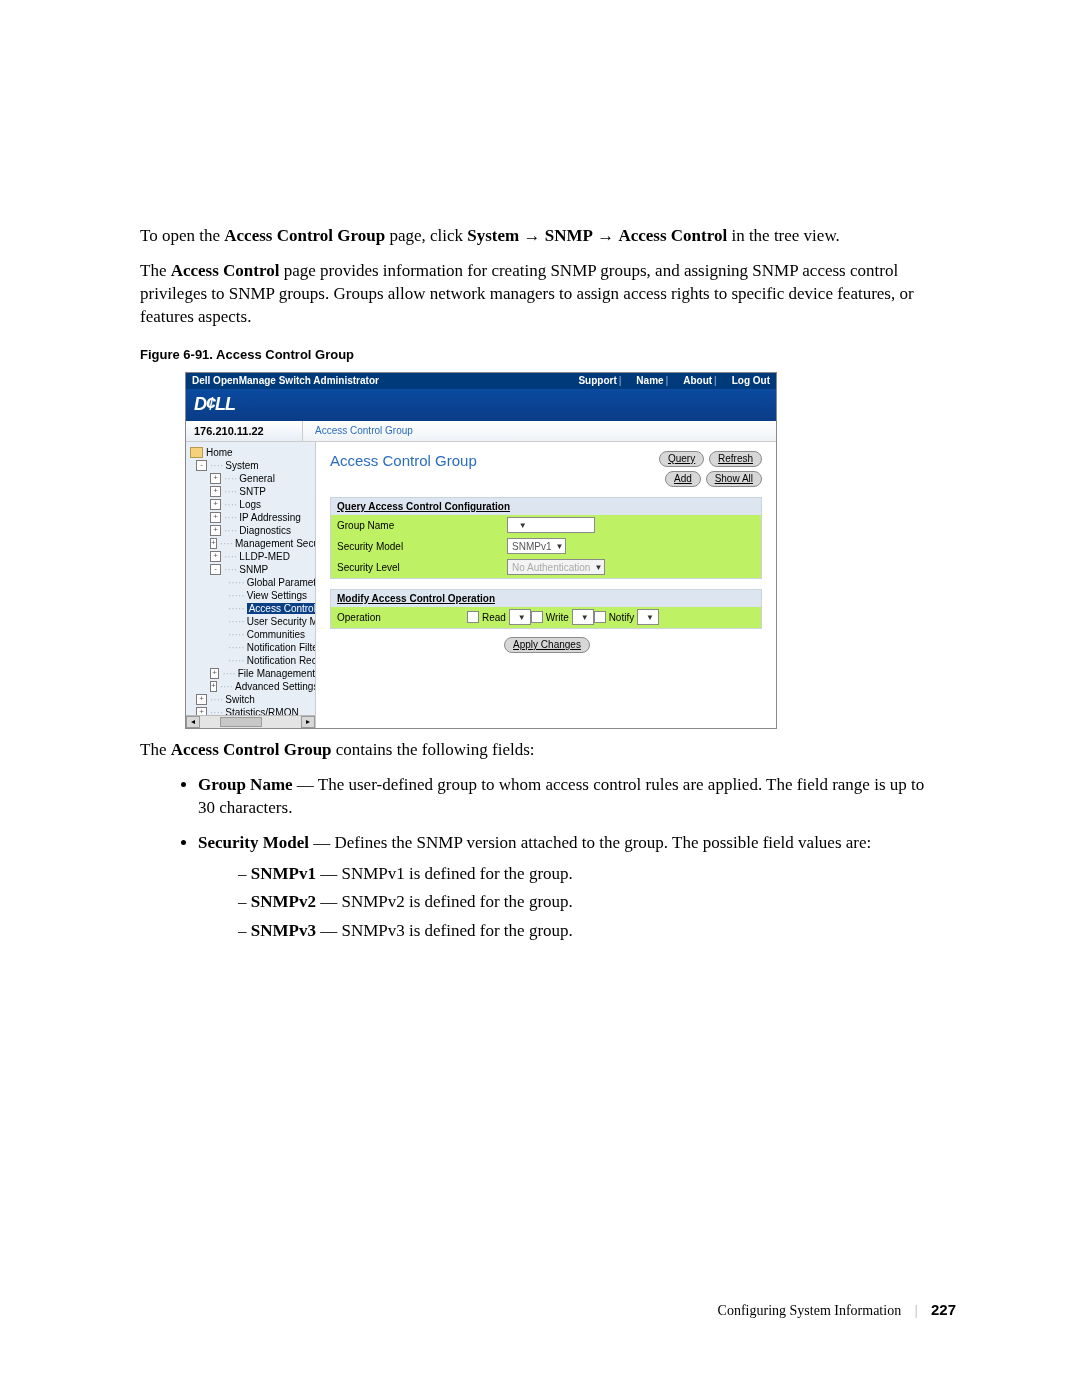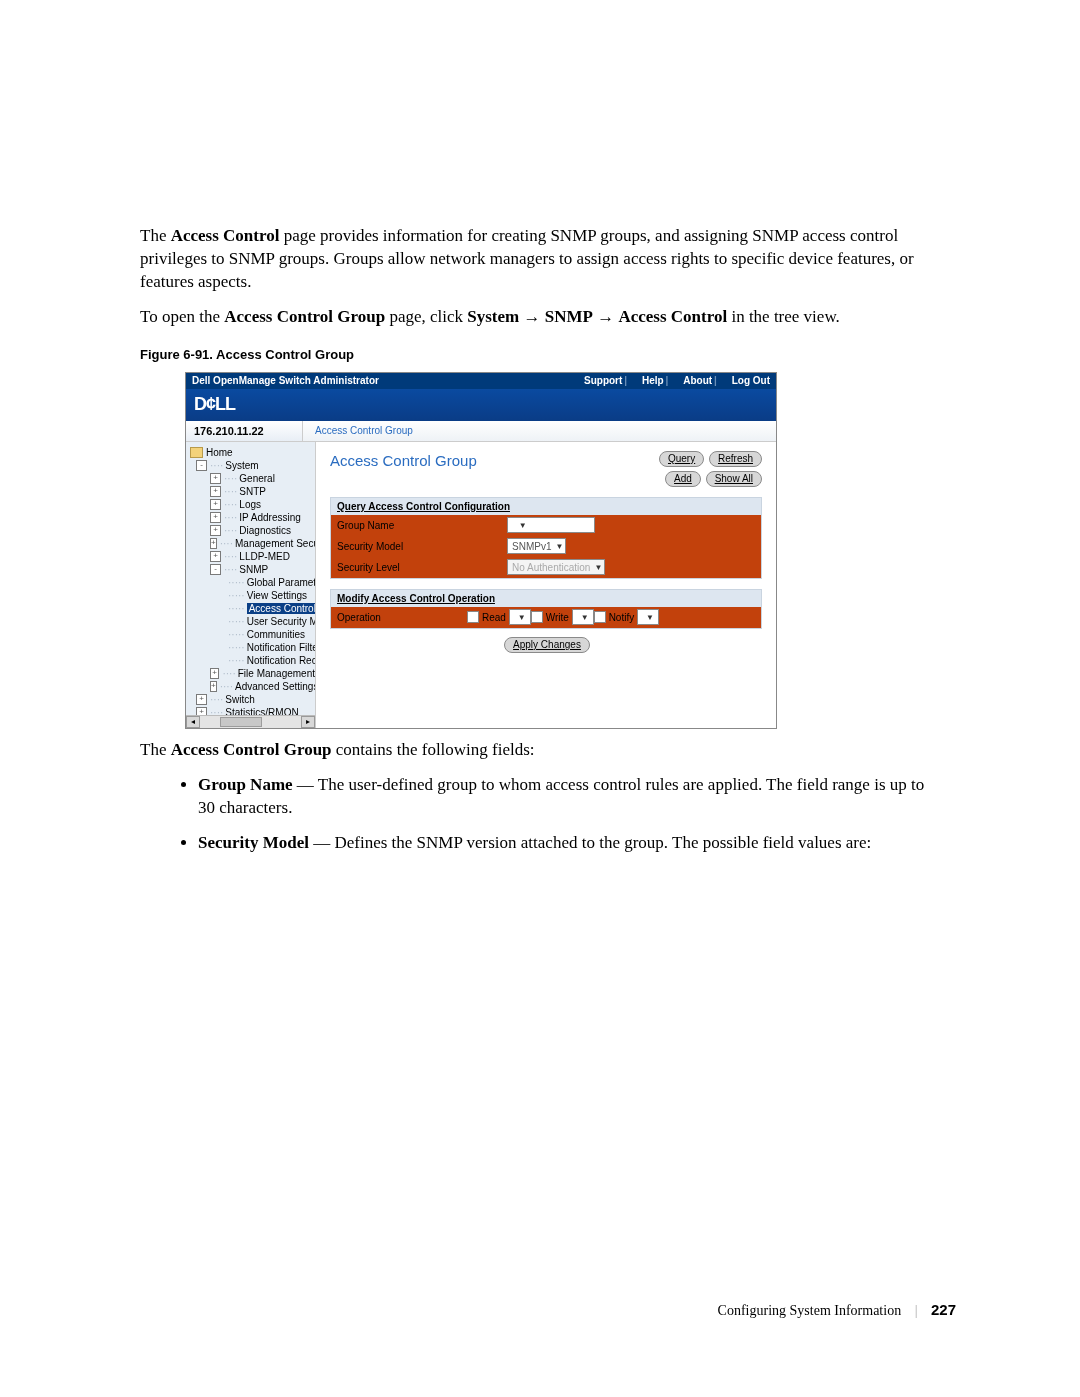--- a/index.html
+++ b/index.html
@@ -6,40 +6,40 @@
   body{width:1080px;height:1397px;font-family:"Times New Roman",serif;color:#000;position:relative;}
   .page{padding:225px 140px 0 140px;}
   h2.section{font-family:Arial,Helvetica,sans-serif;font-weight:bold;font-size:19px;margin:0 0 8px 0;}
   p.body{font-size:17px;line-height:1.35;margin:0 0 12px 0;}
   .caption{font-family:Arial,Helvetica,sans-serif;font-weight:bold;font-size:13px;margin:18px 0 10px 0;}
   .screenshot{width:590px;margin:0 0 0 45px;border:1px solid #888;font-family:Arial,Helvetica,sans-serif;font-size:10px;color:#000;background:#fff;}
   .titlebar{background:#003a7a;color:#fff;height:16px;display:flex;align-items:center;justify-content:space-between;padding:0 6px;font-size:10px;font-weight:bold;}
   .titlebar .links span{margin-left:10px;cursor:pointer;}
   .titlebar .links .sep{margin:0 2px 0 2px;color:#6a8fb8;}
   .logoband{background:linear-gradient(#0a4aa0,#0a3c86);height:32px;display:flex;align-items:center;padding-left:8px;}
-  .logoband .dell{color:#fff;font-weight:bold;font-size:18px;letter-spacing:-1px;}
+  .logoband .dell{color:#fff;font-style:italic;font-weight:bold;font-size:18px;letter-spacing:-1px;}
   .iprow{display:flex;border-bottom:1px solid #ccc;}
   .iprow .ip{width:108px;background:linear-gradient(#fff,#e8eef5);font-weight:bold;font-size:11px;padding:4px 0 4px 8px;border-right:1px solid #ccc;}
   .iprow .crumb{flex:1;background:linear-gradient(#fff,#eef2f6);color:#2a6cc0;font-size:10px;padding:4px 0 4px 12px;}
   .mainrow{display:flex;}
   .tree{width:125px;background:#e7eef5;border-right:1px solid #ccc;padding:4px 0 20px 4px;font-size:10px;color:#000;position:relative;overflow:hidden;height:262px;}
   .tree .row{white-space:nowrap;display:flex;align-items:center;height:13px;}
   .tree .ic{width:9px;height:9px;border:1px solid #7a7a7a;background:#fff;display:inline-flex;align-items:center;justify-content:center;font-size:8px;line-height:8px;margin-right:3px;color:#555;}
   .tree .dash{color:#b0bcca;margin-right:2px;}
   .tree .folder{width:11px;height:9px;background:#f3d27a;border:1px solid #b89a4a;margin-right:3px;display:inline-block;}
   .tree .hl{background:#0a3f86;color:#fff;padding:0 2px;}
   .tree .scrollx{position:absolute;left:0;right:0;bottom:0;height:12px;background:#e4e4e4;border-top:1px solid #bbb;display:flex;align-items:center;}
   .tree .scrollx .thumb{height:8px;width:40px;background:#c8c8c8;border:1px solid #9c9c9c;margin-left:34px;}
   .tree .scrollx .arrow{position:absolute;width:12px;height:10px;background:#d8d8d8;border:1px solid #999;font-size:8px;text-align:center;line-height:10px;}
   .content{flex:1;background:#fff;padding:10px 14px 16px 14px;}
   .content .h{color:#2a6cc0;font-size:15px;font-weight:normal;}
   .content .btnrow{text-align:right;margin-top:-18px;margin-bottom:4px;}
   .content .btnrow2{text-align:right;margin-bottom:8px;}
   .pill{display:inline-block;background:#d7d7d7;border:1px solid #8a8a8a;border-radius:9px;padding:0 8px;height:14px;line-height:14px;font-size:10px;text-decoration:underline;color:#000;margin-left:2px;cursor:pointer;}
-  .panel{background:#c2410c;border:1px solid #c9d4e0;margin-top:10px;}
+  .panel{background:#bef264;border:1px solid #c9d4e0;margin-top:10px;}
   .panel .phead{font-weight:bold;text-decoration:underline;font-size:10px;padding:3px 6px;background:#dde6f0;}
   .panel .prow{display:flex;align-items:center;padding:2px 6px;height:17px;}
   .panel .plabel{width:170px;font-size:10px;}
   .sel{background:#fff;border:1px solid #8a8a8a;height:14px;font-size:10px;display:inline-flex;align-items:center;padding:0 2px 0 4px;color:#555;}
   .sel.dis{color:#aaa;background:#f4f4f4;}
   .sel .caret{margin-left:4px;font-size:8px;color:#333;}
   .cb{width:10px;height:10px;border:1px solid #888;background:#fff;display:inline-block;margin-right:3px;vertical-align:middle;}
   .opgroup{display:inline-flex;align-items:center;font-size:10px;}
   .applyrow{text-align:center;margin-top:8px;}
   ul.b1{list-style:disc;margin:6px 0 0 0;padding-left:58px;font-size:17px;}
@@ -50,35 +50,35 @@
   .footer{position:absolute;bottom:78px;right:124px;font-size:14px;}
   .footer .sep{color:#aaa;margin:0 10px;}
   .footer .pnum{font-family:Arial,Helvetica,sans-serif;font-weight:bold;font-size:15px;}
 </style>
 </head>
 <body>
 
 <div class="page">
 
   <p class="body">
+    <span>To open the </span><b>Access Control Group</b><span> page, click </span><b>System</b><span> → </span><b>SNMP</b><span> → </span><b>Access Control</b><span> in the tree view.</span>
+  </p>
+
+  <p class="body">
     <span>The </span><b>Access Control</b><span> page provides information for creating SNMP groups, and assigning SNMP access control privileges to SNMP groups. Groups allow network managers to assign access rights to specific device features, or features aspects.</span>
-  </p>
-
-  <p class="body">
-    <span>To open the </span><b>Access Control Group</b><span> page, click </span><b>System</b><span> → </span><b>SNMP</b><span> → </span><b>Access Control</b><span> in the tree view.</span>
   </p>
 
   <div class="caption">Figure 6-91.    Access Control Group</div>
 
   <div class="screenshot">
     <div class="titlebar">
       <span>Dell OpenManage Switch Administrator</span>
       <span class="links">
         <span>Support</span><span class="sep">|</span>
-        <span>Help</span><span class="sep">|</span>
+        <span>Name</span><span class="sep">|</span>
         <span>About</span><span class="sep">|</span>
         <span>Log Out</span>
       </span>
     </div>
     <div class="logoband">
       <span class="dell">D¢LL</span>
     </div>
     <div class="iprow">
       <div class="ip">176.210.11.22</div>
       <div class="crumb">Access Control Group</div>
@@ -252,20 +252,25 @@
   <p class="body" style="margin-top:10px">
     <span>The </span><b>Access Control Group</b><span> contains the following fields:</span>
   </p>
 
   <ul class="b1">
     <li>
       <b>Group Name</b><span> — The user-defined group to whom access control rules are applied. The field range is up to 30 characters.</span>
     </li>
     <li>
       <b>Security Model</b><span> — Defines the SNMP version attached to the group. The possible field values are:</span>
+      <ul class="b2">
+        <li><b>SNMPv1</b><span> — SNMPv1 is defined for the group.</span></li>
+        <li><b>SNMPv2</b><span> — SNMPv2 is defined for the group.</span></li>
+        <li><b>SNMPv3</b><span> — SNMPv3 is defined for the group.</span></li>
+      </ul>
     </li>
   </ul>
 </div>
 
 <div class="footer">
   <span>Configuring System Information</span>
   <span class="sep">|</span>
   <span class="pnum">227</span>
 </div>
 

